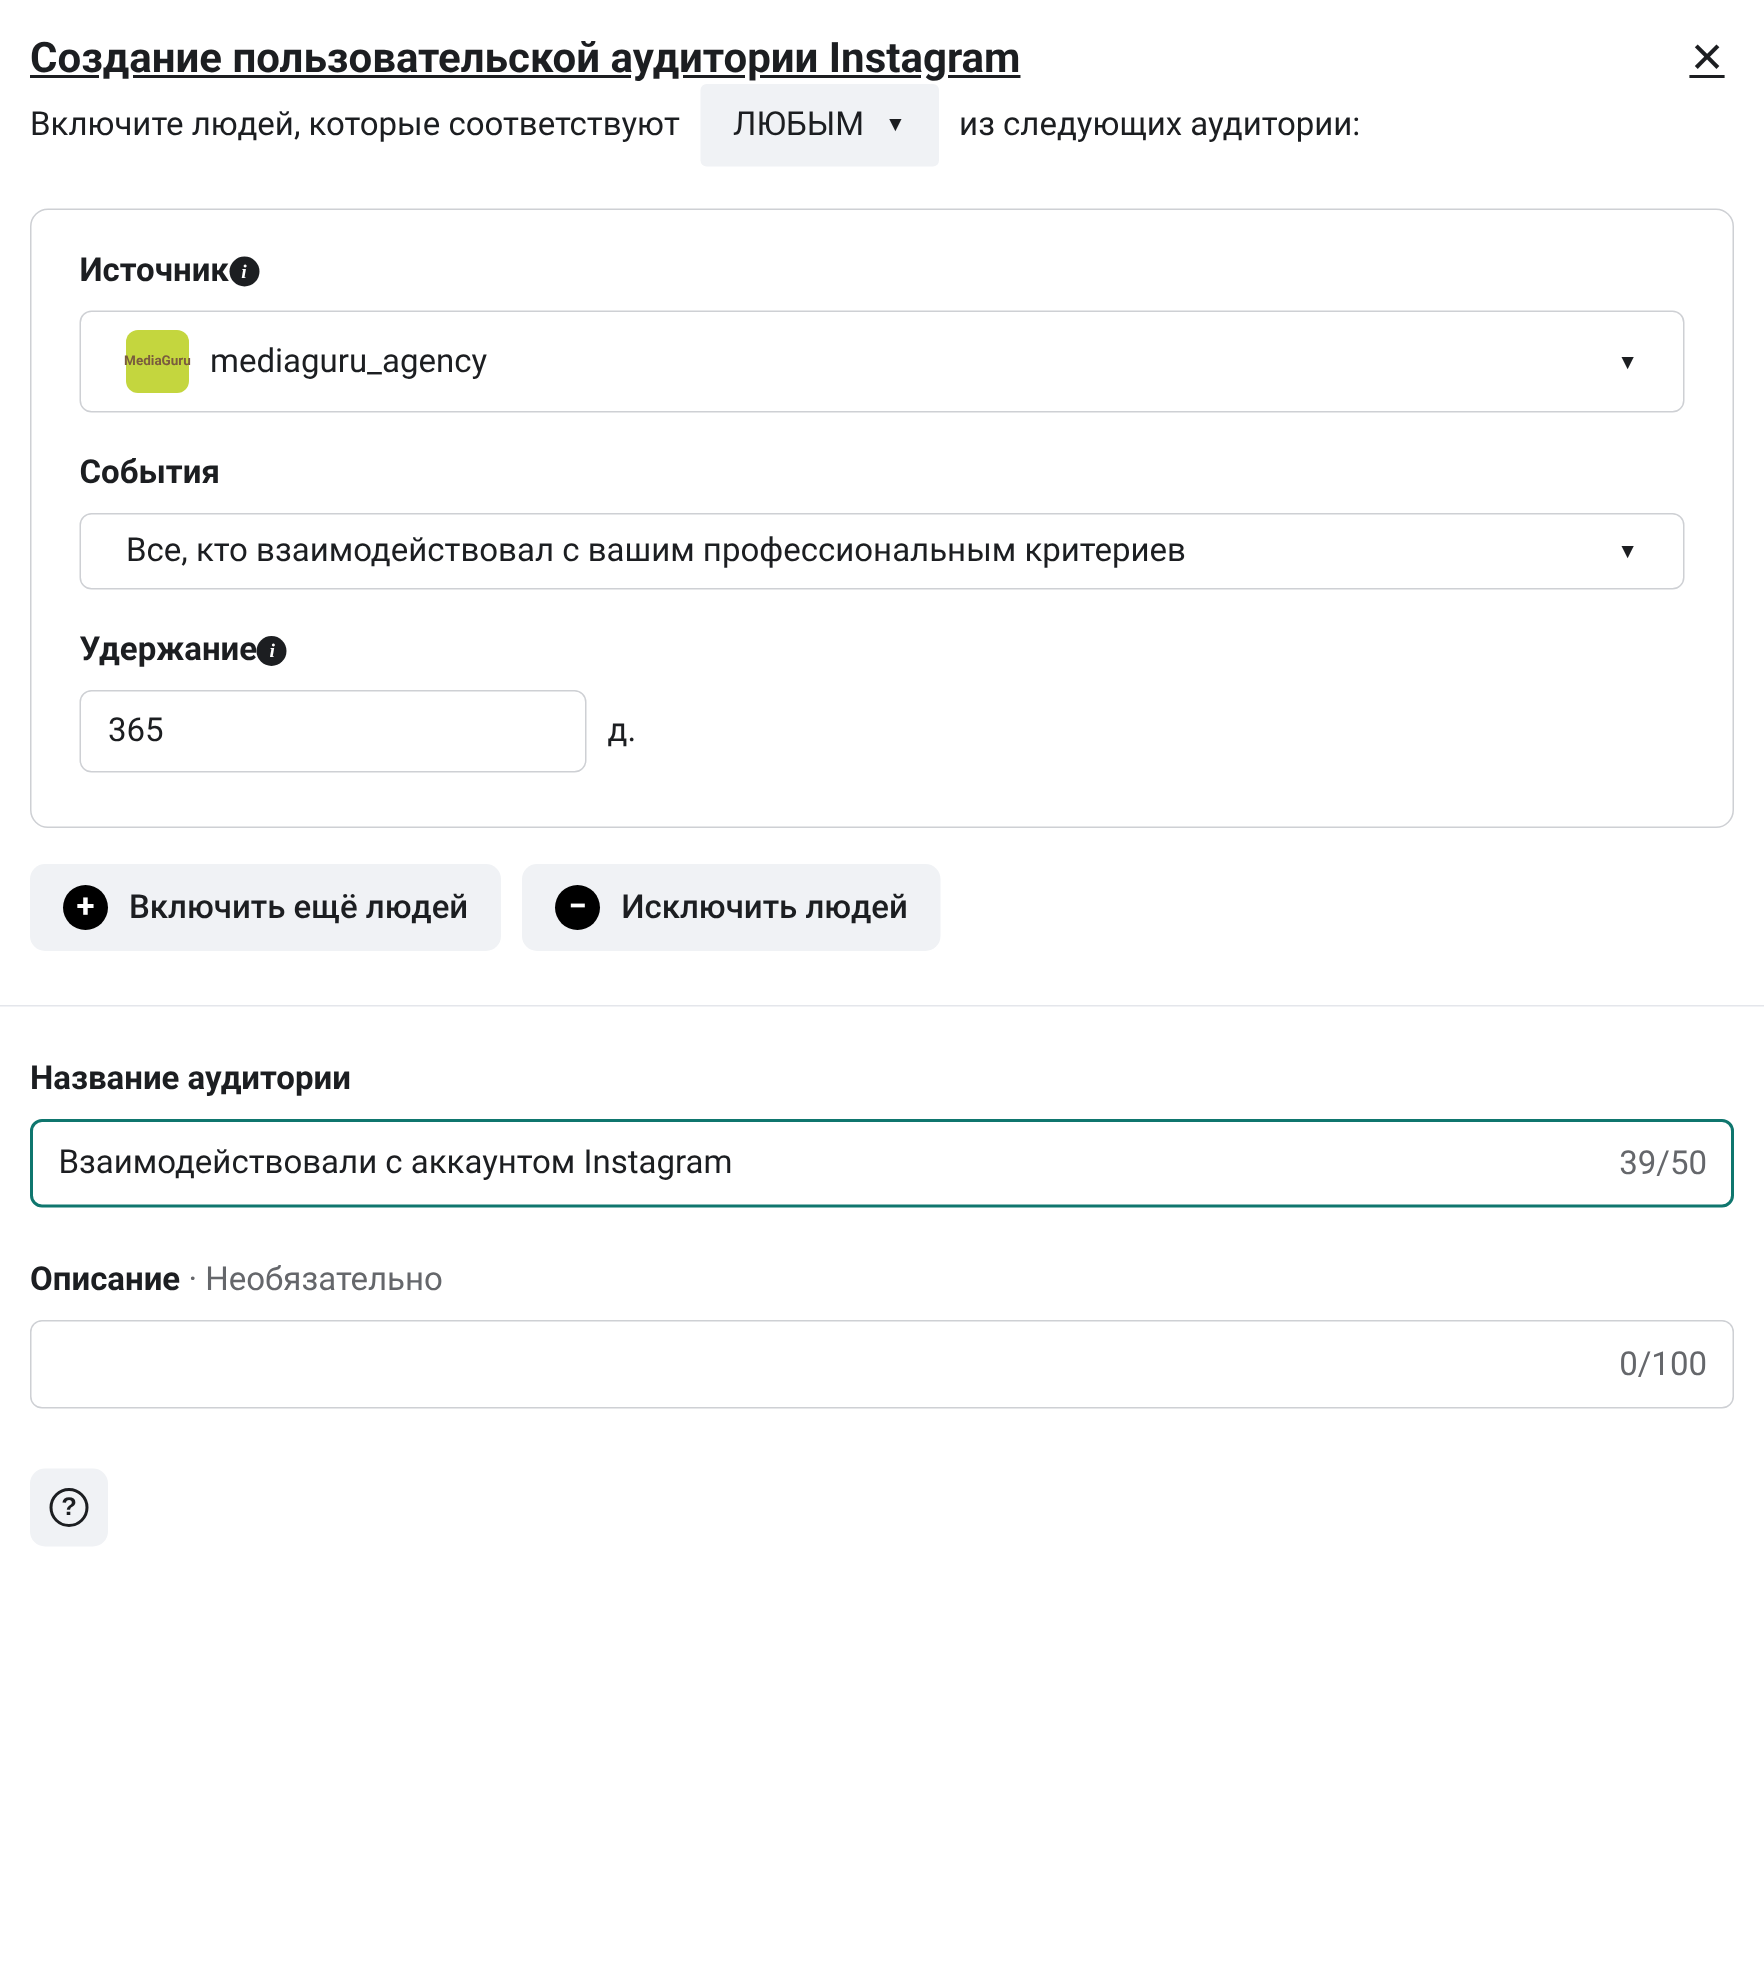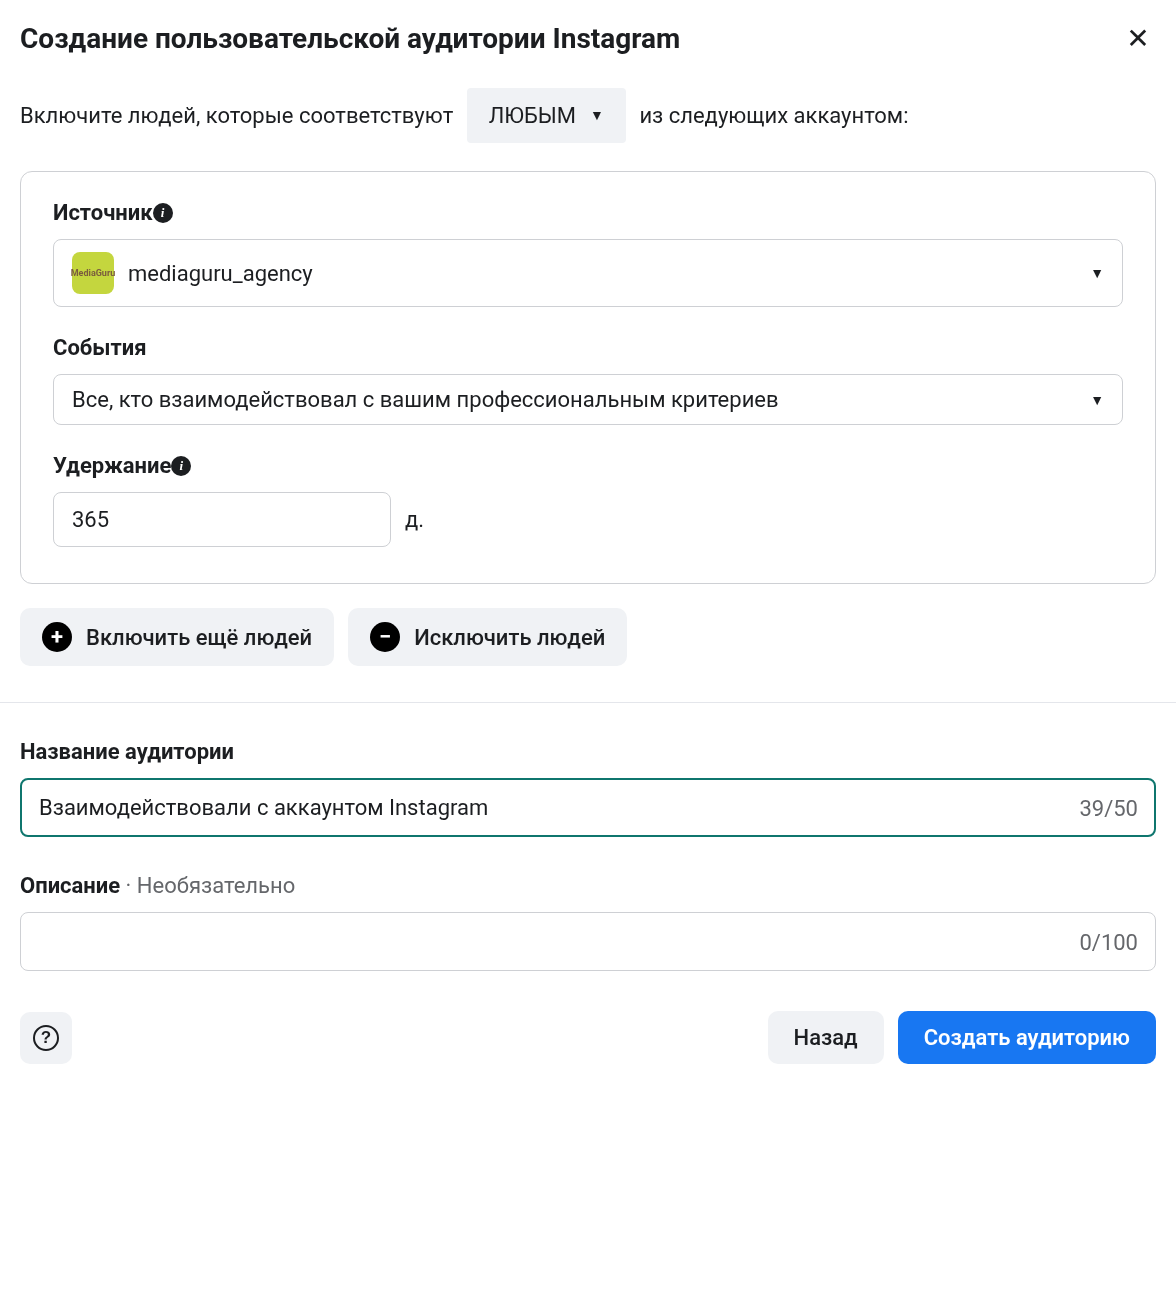--- a/index.html
+++ b/index.html
@@ -11,21 +11,21 @@
       font-family: -apple-system, BlinkMacSystemFont, "Segoe UI", Roboto, Helvetica, Arial, sans-serif;
       background: #fff;
       color: #1c1e21;
       padding: 20px;
       width: 1176px;
     }
     .header {
       display: flex;
       justify-content: space-between;
       align-items: center;
-      margin-bottom: 32px;
+      text-decoration: underline;
     }
     .header h1 {
       font-size: 28px;
       font-weight: 700;
       color: #1c1e21;
     }
     .close-btn {
       width: 36px;
       height: 36px;
       display: flex;
@@ -93,21 +93,21 @@
       font-weight: 700;
       font-style: italic;
       font-family: Georgia, serif;
     }
     .select-box {
       display: flex;
       align-items: center;
       justify-content: space-between;
       border: 1px solid #ced0d4;
       border-radius: 8px;
-      padding: 12px 18px;
+      padding: 12px 30px;
       font-size: 22px;
       color: #1c1e21;
       cursor: pointer;
       background: #fff;
     }
     .select-box .left {
       display: flex;
       align-items: center;
       gap: 14px;
     }
@@ -289,21 +289,21 @@
     <span>✕</span>
   </button>
 </div>
 
 <div class="criteria-text">
   <span>Включите людей, которые соответствуют</span>
   <span class="pill-dropdown">
     <span>ЛЮБЫМ</span>
     <span class="caret">▼</span>
   </span>
-  <span>из следующих аккаунтом:</span>
+  <span>из следующих аудитории:</span>
 </div>
 
 <div class="criteria-box">
   <div class="field-group">
     <div class="field-label">
       <span>Источник</span>
       <span class="info-icon">i</span>
     </div>
     <div class="select-box">
       <div class="left">
@@ -366,17 +366,13 @@
 </div>
 <div class="text-input-wrapper">
   <input class="text-input" type="text" value="" style="">
   <span class="char-counter">0/100</span>
 </div>
 
 <div class="footer">
   <button class="help-btn">
     <span class="help-circle">?</span>
   </button>
-  <div class="footer-right">
-    <button class="btn-secondary">Назад</button>
-    <button class="btn-primary">Создать аудиторию</button>
-  </div>
 </div>
 
 </body></html>

